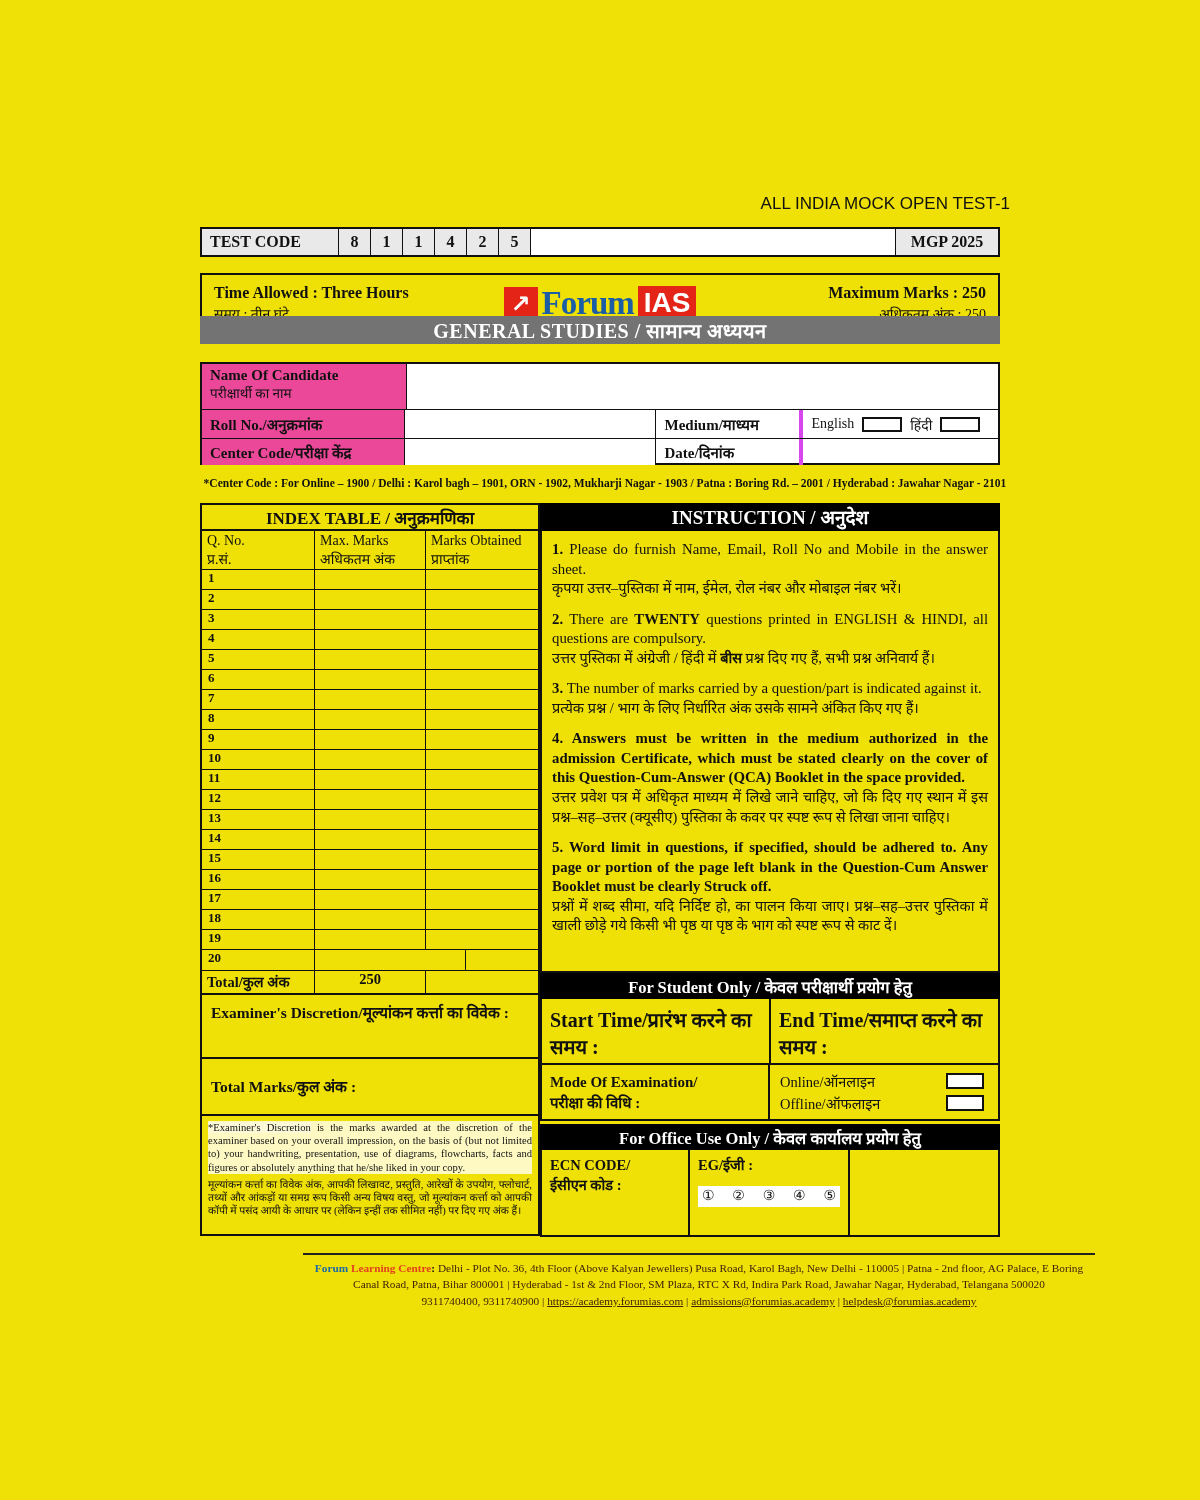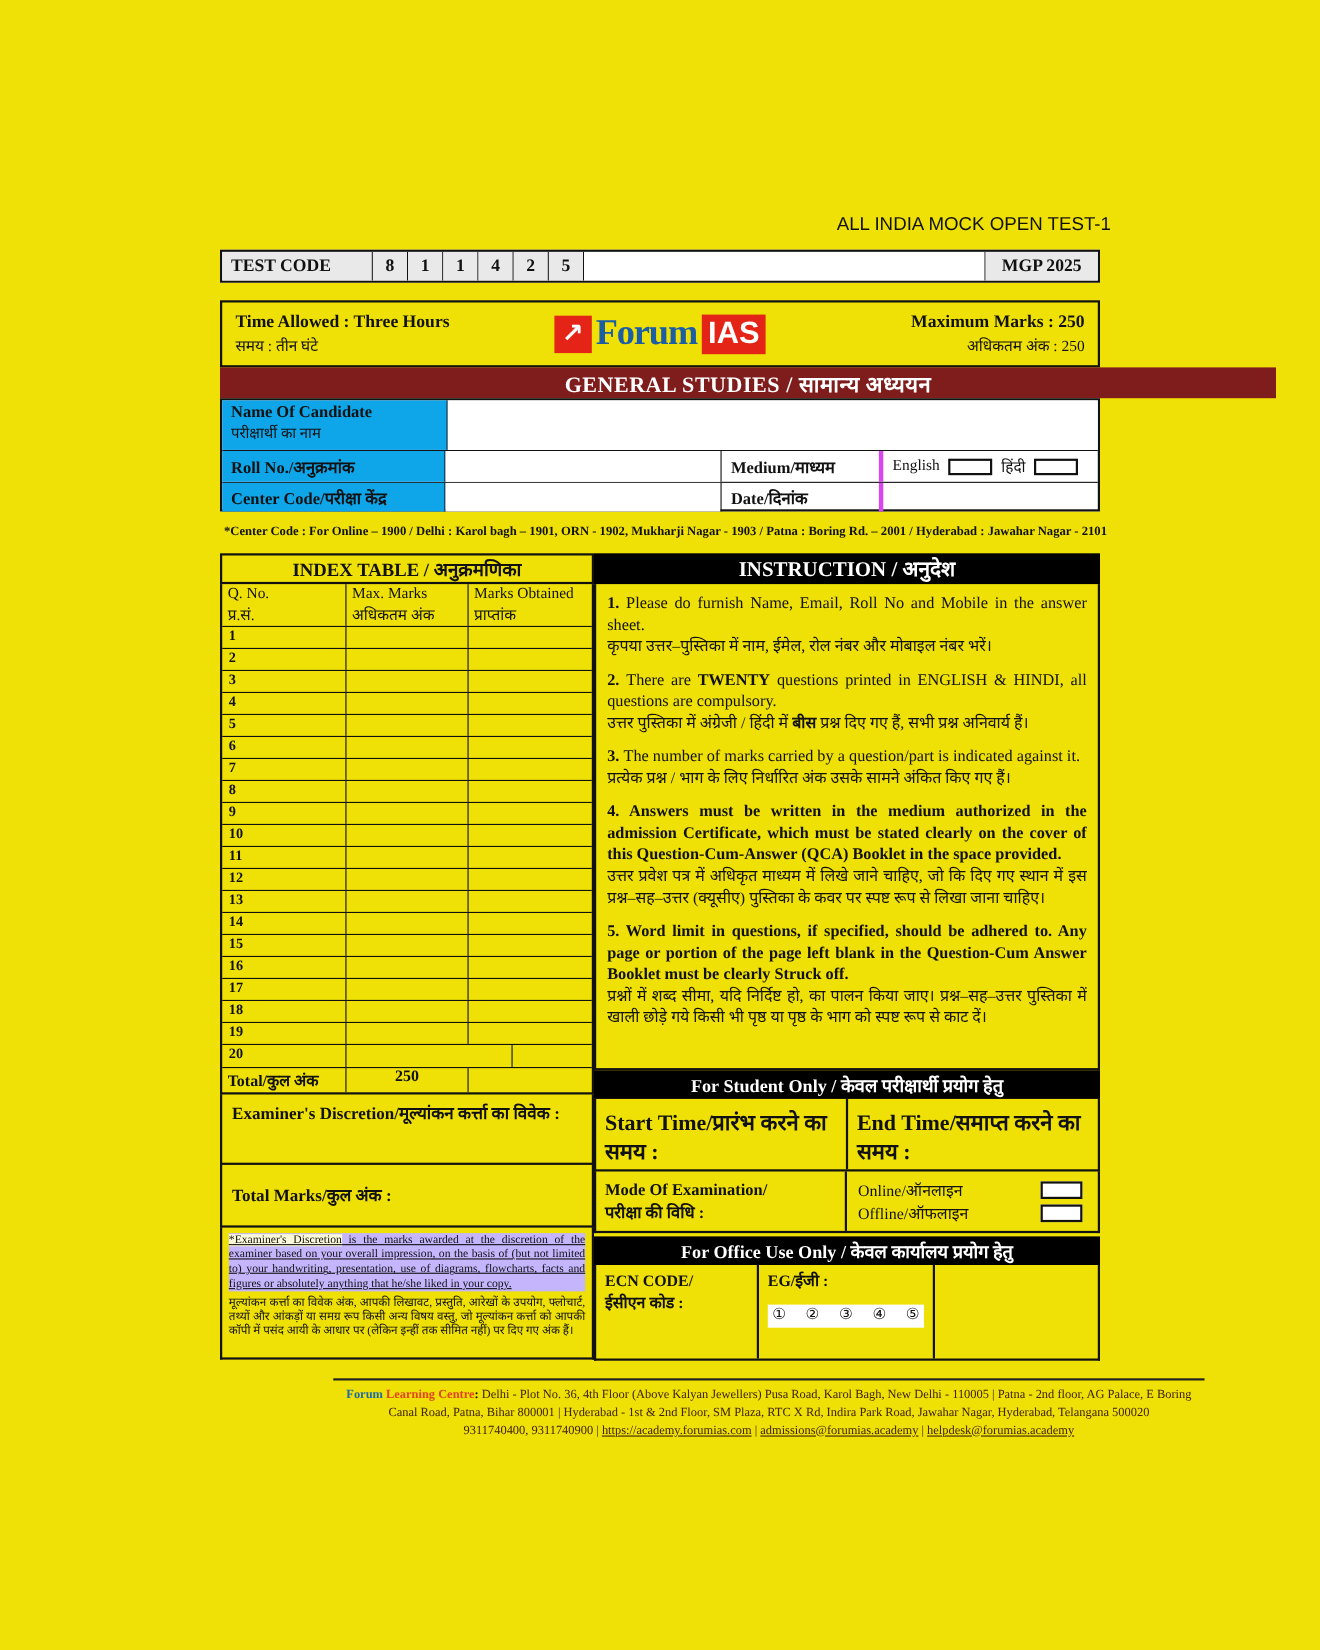--- a/index.html
+++ b/index.html
@@ -29,28 +29,28 @@
   .ib-right .en { font-weight:bold; font-size:16px; color:#111; }
   .ib-right .hi { font-size:14px; color:#111; margin-top:2px; }
   .logo { display:flex; align-items:center; gap:4px; }
   .logo-arrow { width:34px; height:34px; background:#e42417; color:#fff; display:flex; align-items:center; justify-content:center;
     font-size:24px; font-weight:bold; font-family:"Liberation Sans","DejaVu Sans",sans-serif; }
   .logo-forum { color:#1b5ea6; font-weight:bold; font-size:33px; letter-spacing:-1px; }
   .logo-ias { background:#e42417; color:#fff; font-family:"Liberation Sans","DejaVu Sans",sans-serif;
     font-weight:bold; font-size:28px; padding:1px 6px 3px; letter-spacing:0px; }
 
   
-  #subject-banner { top:334px; left:200px; width:960px; height:28px; background:#7f1d1d; color:#fff; display:flex;
+  #subject-banner { top:316px; left:200px; width:800px; height:28px; background:#737373; color:#fff; display:flex;
     align-items:center; justify-content:center; font-size:20px; font-weight:600; letter-spacing:.5px; }
 
   
   #candidate { top:362px; left:200px; width:800px; height:103px; background:#fff; border:2px solid #111; }
   .cand-row { display:flex; border-bottom:1px solid #111; }
   .cand-row:last-child { border-bottom:none; }
-  .cand-label { width:205px; background:#0ea5e9; border-right:1px solid #111; padding:3px 8px; }
+  .cand-label { width:205px; background:#ec4899; border-right:1px solid #111; padding:3px 8px; }
   .cand-label .en { font-weight:bold; font-size:15px; color:#111; }
   .cand-label .hi { font-size:13.5px; color:#111; }
   .cand-label .inline-hi { font-weight:bold; font-size:15px; color:#111; }
   .cand-input { flex:1; background:#fff; }
   .cand-mid { width:145px; border-left:1px solid #111; padding:3px 8px; font-weight:bold; font-size:15px; color:#111; display:flex; align-items:center; }
   .cand-last { width:200px; border-left:4px solid #d946ef; display:flex; align-items:center; gap:8px; padding:0 8px; font-size:14px; color:#111; }
   .chk { display:inline-block; width:40px; height:15px; background:#fff; border:2.5px solid #111; }
   .row-h1 { height:46px; } .row-h2 { height:29px; } .row-h3 { height:26px; }
 
   
@@ -74,21 +74,21 @@
   .idx-blank { width:111px; border-right:1px solid #111; }
   .idx-blank2 { flex:1; }
   .idx-total { display:flex; height:23px; border-top:1px solid #111; font-weight:bold; font-size:14.5px; color:#111; }
   .idx-total .t1 { width:113px; border-right:1px solid #111; padding-left:5px; }
   .idx-total .t2 { width:111px; border-right:1px solid #111; text-align:center; }
   .idx-total .t3 { flex:1; }
 
   .examiner-box { height:64px; border:2px solid #111; border-top:none; padding:6px 9px; font-weight:bold; font-size:15.5px; line-height:1.5; color:#111; }
   .totalmarks-box { height:57px; border:2px solid #111; border-top:none; padding:16px 9px 0; font-weight:bold; font-size:15.5px; color:#111; }
   .footnote-box { height:120px; border:2px solid #111; border-top:none; padding:5px 6px; font-size:10.6px; line-height:1.25; color:#111; }
-  .fn-en { background:#c4b5fd; text-align:justify;text-decoration:underline; }
+  .fn-en { background:#fef9c3; text-align:justify; }
   .fn-en .hl { background:#fcf9d8; }
   .fn-hi { margin-top:4px; font-size:10.6px; text-align:justify; }
 
   .instruction-header { height:28px; background:#000; color:#fff; display:flex; align-items:center; justify-content:center;
     font-weight:bold; font-size:19px; }
   .instruction-box { height:442px; border:2px solid #111; border-top:none; padding:9px 10px 0; }
   .ins-item { margin-bottom:11px; }
   .ins-en { font-size:14.8px; color:#111; text-align:justify; line-height:1.32; }
   .ins-hi { font-size:14.5px; color:#111; text-align:justify; line-height:1.35; }
   .ins-bold { font-weight:bold; }

